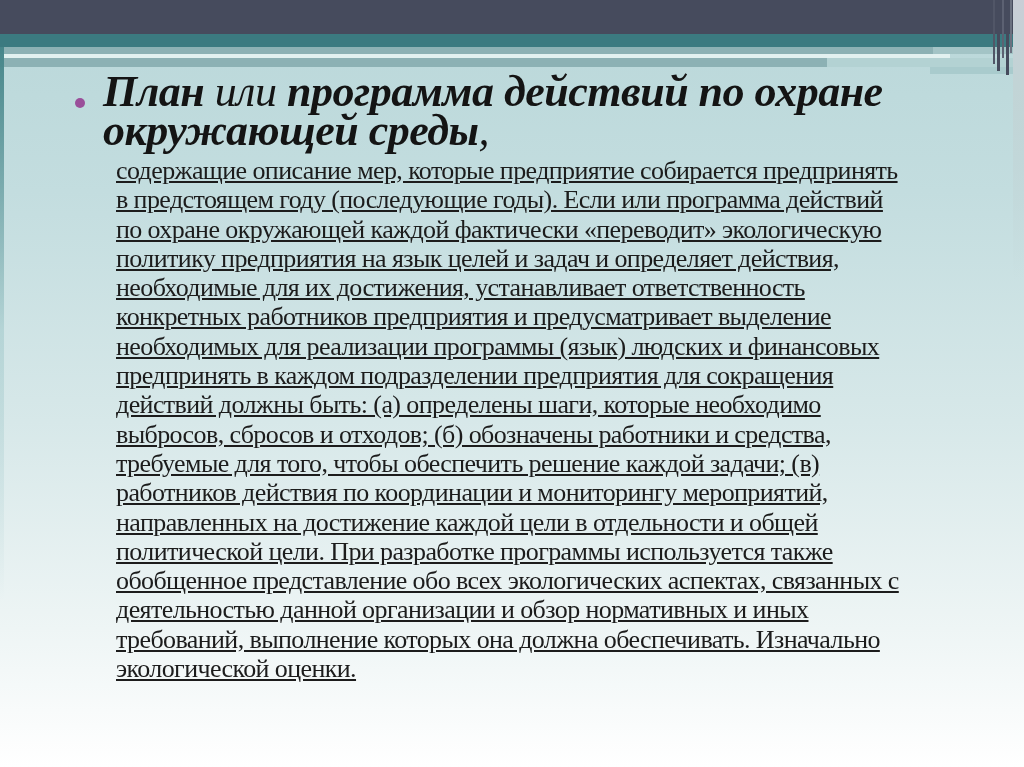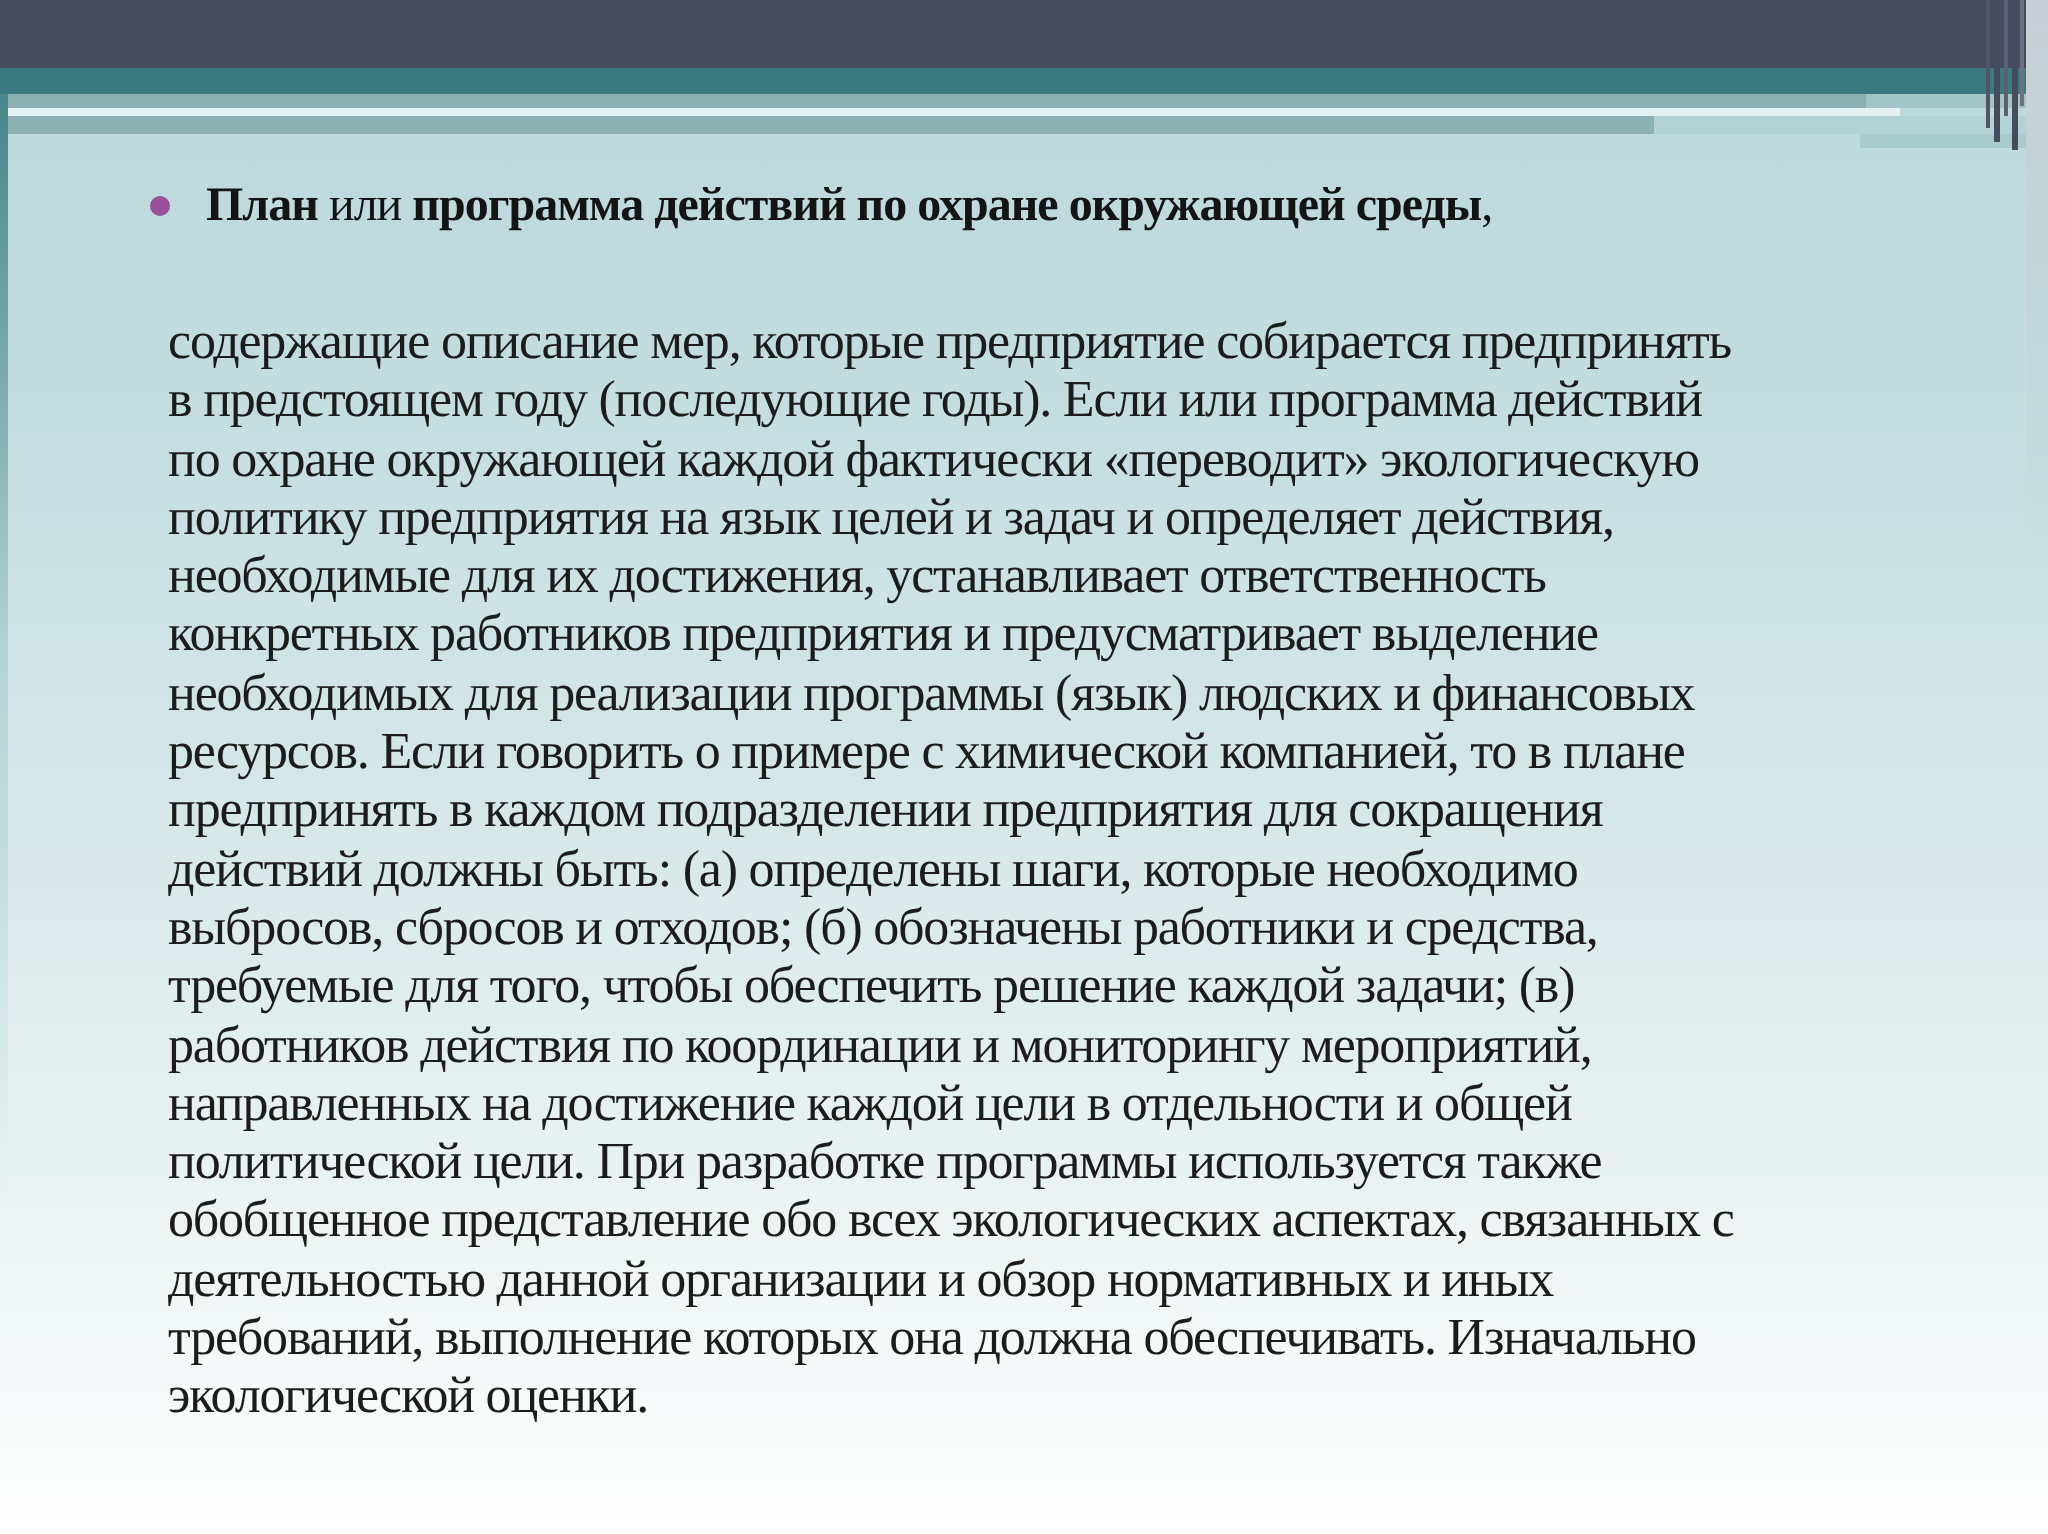--- a/index.html
+++ b/index.html
@@ -33,29 +33,29 @@
   .right-col {
     position: absolute; left: 1013px; top: 0; width: 11px; height: 280px;
     background: linear-gradient(180deg, #c9ced6 0%, #c2d4d6 30%, rgba(214,230,230,0) 100%);
   }
   
   .bullet {
     position: absolute; left: 75px; top: 98px; width: 10px; height: 10px;
     border-radius: 50%; background: #9a4f9a;
   }
   .heading {
-    position: absolute; left: 103px; top: 84px; width: 865px; margin: 0;
-    font-size: 24px; line-height: 39px; font-weight: 400;
-    color: #141414; letter-spacing: -0.5px;
+    position: absolute; left: 103px; top: 72px; width: 865px; margin: 0;
+    font-size: 44px; line-height: 39px; font-weight: 400;
+    color: #141414; letter-spacing: -0.5px; font-style: italic;
   }
   .heading .b { font-weight: 700; }
   .body-text {
-    position: absolute; left: 84px; top: 156px; width: 890px;
+    position: absolute; left: 116px; top: 156px; width: 890px;
     font-size: 26px; line-height: 29.3px;
-    color: #1c1c1c; letter-spacing: -0.6px;
+    color: #1c1c1c; letter-spacing: -0.6px; text-decoration: underline;
   }
   .body-text .line { white-space: pre; }
 </style>
 </head>
 <body>
 
 <div class="slide">
   <div class="top-bar"></div>
   <div class="teal-band"></div>
   <div class="stripe-a"></div>
@@ -77,21 +77,20 @@
   <span class="bullet"></span>
   <h1 class="heading"><span class="b">План</span><span> или </span><span class="b">программа действий по охране окружающей среды</span><span>,</span></h1>
   <div class="body-text">
       <div class="line">содержащие описание мер, которые предприятие собирается предпринять</div>
       <div class="line">в предстоящем году (последующие годы). Если или программа действий</div>
       <div class="line">по охране окружающей каждой фактически «переводит» экологическую</div>
       <div class="line">политику предприятия на язык целей и задач и определяет действия,</div>
       <div class="line">необходимые для их достижения, устанавливает ответственность</div>
       <div class="line">конкретных работников предприятия и предусматривает выделение</div>
       <div class="line">необходимых для реализации программы (язык) людских и финансовых</div>
-      <div class="line">ресурсов. Если говорить о примере с химической компанией, то в плане</div>
       <div class="line">предпринять в каждом подразделении предприятия для сокращения</div>
       <div class="line">действий должны быть: (а) определены шаги, которые необходимо</div>
       <div class="line">выбросов, сбросов и отходов; (б) обозначены работники и средства,</div>
       <div class="line">требуемые для того, чтобы обеспечить решение каждой задачи; (в)</div>
       <div class="line">работников действия по координации и мониторингу мероприятий,</div>
       <div class="line">направленных на достижение каждой цели в отдельности и общей</div>
       <div class="line">политической цели. При разработке программы используется также</div>
       <div class="line">обобщенное представление обо всех экологических аспектах, связанных с</div>
       <div class="line">деятельностью данной организации и обзор нормативных и иных</div>
       <div class="line">требований, выполнение которых она должна обеспечивать. Изначально</div>

